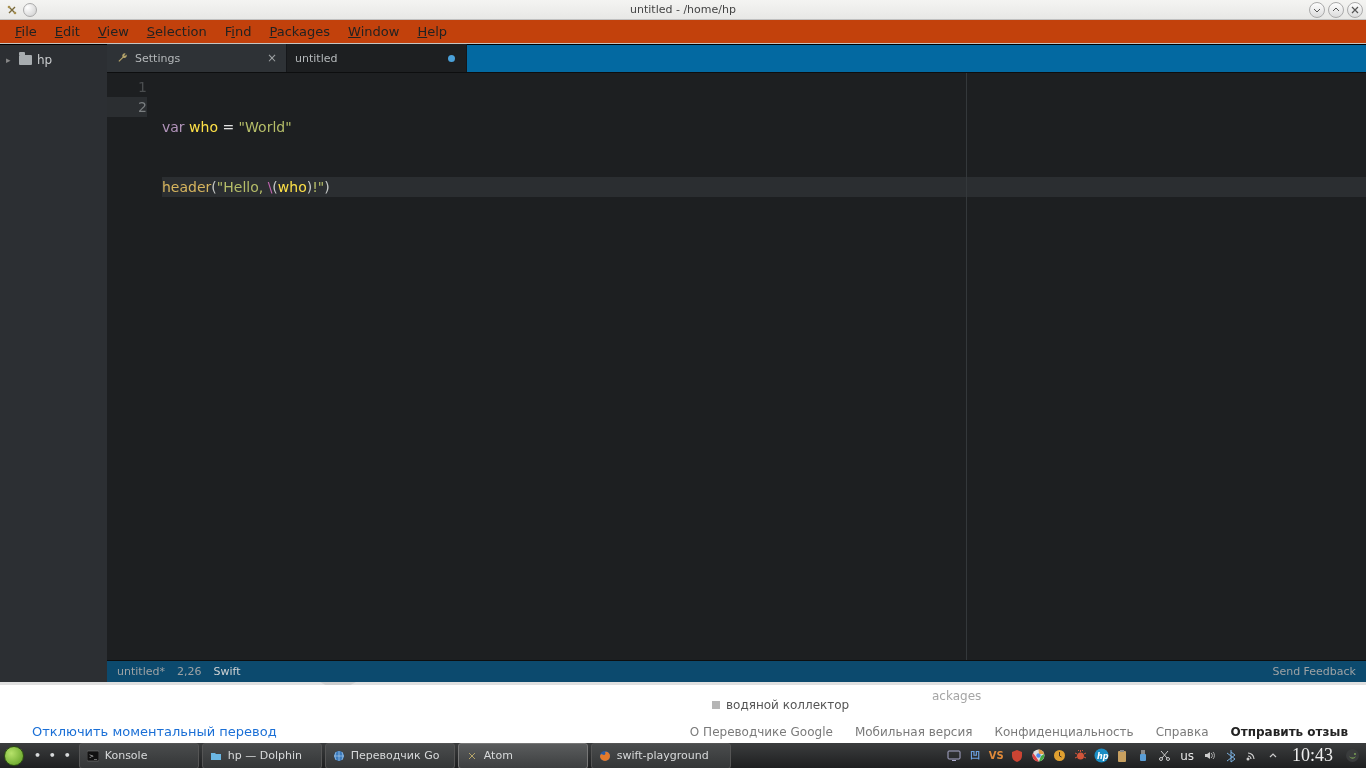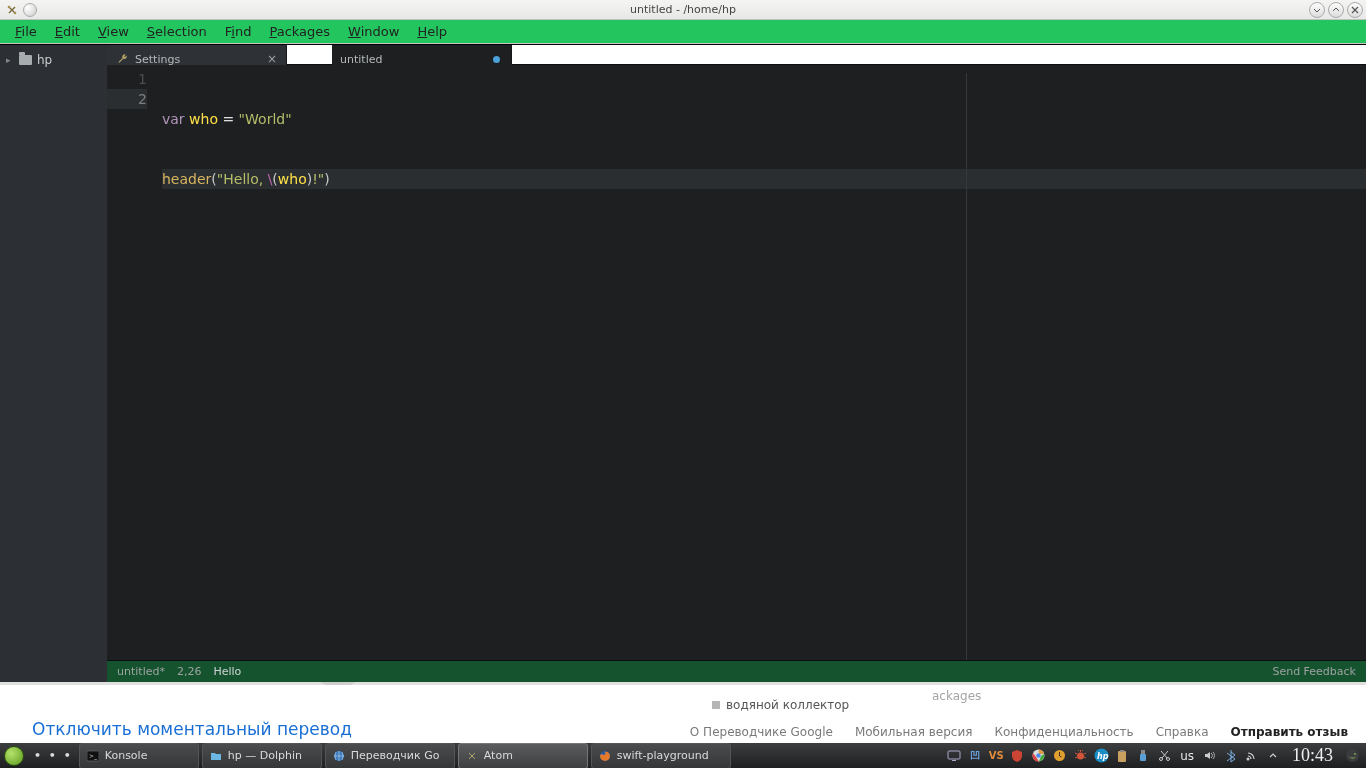--- a/index.html
+++ b/index.html
@@ -7,76 +7,76 @@
 
 
 .titlebar { height:20px; background:linear-gradient(to bottom,#f4f4f2,#e8e8e6); border-bottom:1px solid #c0c0c0; display:flex; align-items:center; position:relative; font-size:11px; }
 .titlebar .win-icon { width:14px; height:14px; margin-left:5px; display:flex; align-items:center; justify-content:center; color:#555; font-size:10px; }
 .titlebar .win-circle { width:14px; height:14px; border-radius:50%; background:radial-gradient(circle at 30% 30%,#fff,#ccc); border:1px solid #aaa; margin-left:4px; }
 .titlebar .title { position:absolute; left:50%; transform:translateX(-50%); color:#444; }
 .titlebar .win-controls { position:absolute; right:3px; display:flex; gap:3px; }
 .titlebar .win-btn { width:16px; height:16px; border-radius:50%; background:linear-gradient(to bottom,#fdfdfd,#dcdcdc); border:1px solid #aaa; display:flex; align-items:center; justify-content:center; font-size:9px; color:#555; cursor:pointer; }
 
 
-.menubar { height:24px; background:#22c55e; border-bottom:1px solid #c5c5c3; display:flex; align-items:center; padding:0 6px; font-size:13px; color:#222; }
+.menubar { height:24px; background:#c2410c; border-bottom:1px solid #c5c5c3; display:flex; align-items:center; padding:0 6px; font-size:13px; color:#222; }
 .menubar .menu-item { padding:2px 9px; cursor:pointer; }
 .menubar .menu-item u { text-decoration:underline; }
 
 
 .editor-shell { position:absolute; top:44px; left:0; right:0; height:638px; background:#1d1f21; display:flex; border-top:1px solid #000; }
 .tree { width:107px; background:#2c2f33; color:#aeb2b5; font-size:12px; padding-top:6px; }
 .tree-row { display:flex; align-items:center; height:18px; padding-left:6px; cursor:pointer; gap:5px;}
 .tree-arrow { font-size:9px; color:#888; width:8px;}
 .tree-folder { width:13px; height:10px; background:#a7acaf; border-radius:1px; position:relative; }
 .tree-folder:before { content:""; position:absolute; top:-3px; left:0; width:6px; height:3px; background:#a7acaf; border-radius:1px 1px 0 0;}
 .tree-label { color:#c9ccce; }
 
 .editor-col { flex:1; display:flex; flex-direction:column; position:relative; }
 
 
-.tabbar { height:20px; background:#ffffff; display:flex; align-items:flex-start; border-bottom:1px solid #0d0e0f; }
+.tabbar { height:28px; background:#0369a1; display:flex; align-items:flex-end; border-bottom:1px solid #0d0e0f; }
 .tab { height:28px; display:flex; align-items:center; padding:0 10px 0 8px; font-size:11px; position:relative; cursor:pointer; color:#b5b9bb; min-width:180px; }
 .tab.inactive { background:#2e3236; border-right:1px solid #15171a; }
-.tab.active { background:#1d1f21; border-right:1px solid #15171a;margin-left:45px; }
+.tab.active { background:#1d1f21; border-right:1px solid #15171a; }
 .tab .tab-ico { width:14px; height:14px; margin-right:6px; display:flex; align-items:center; justify-content:center; color:#b5a46a; font-size:11px;}
 .tab .tab-close { position:absolute; right:9px; font-size:12px; color:#9ea2a4; cursor:pointer;}
 .tab .tab-dot { position:absolute; right:11px; width:7px; height:7px; border-radius:50%; background:#4aa0d8; }
 
 .code-area { flex:1; display:flex; font-family:"DejaVu Sans Mono","Liberation Mono",monospace; font-size:14px; position:relative; background:#1d1f21;}
 .gutter { width:48px; background:#1d1f21; color:#4a4d4f; text-align:right; padding:4px 8px 0 0; line-height:20px; user-select:none; border-right:0; }
 .gutter .ln { height:20px; }
 .gutter .ln.cur { background:#2b2e31; color:#7a7e80;}
 .code { flex:1; padding:4px 0 0 7px; line-height:20px; color:#c5c8c6; white-space:pre; position:relative;}
 .code .row { height:20px; }
 .code .row.cur { background:#2b2e31; }
 .kw { color:#b294bb; }
 .fn { color:#d7b55e; }
 .id { color:#fde047; }
 .str { color:#b5bd68; }
 .esc { color:#c065b0; }
 .pn { color:#c5c8c6; }
 .eq { color:#e0e0e0; }
 .right-split { position:absolute; right:0; top:28px; bottom:22px; width:400px; border-left:1px solid #34383b; pointer-events:none;}
 
-.statusbar { height:22px; background:#14532d; border-top:1px solid #0d0e0f; display:flex; align-items:center; padding:0 10px; font-size:11px; color:#9ea2a4; position:absolute; bottom:0; left:0; right:0;}
+.statusbar { height:22px; background:#0c4a6e; border-top:1px solid #0d0e0f; display:flex; align-items:center; padding:0 10px; font-size:11px; color:#9ea2a4; position:absolute; bottom:0; left:0; right:0;}
 .statusbar .st-left { display:flex; gap:12px;}
 .statusbar .st-right { margin-left:auto; cursor:pointer;}
 
 .tri-shadow { position:absolute; left:320px; top:682px; width:0; height:0; border-left:18px solid transparent; border-right:18px solid transparent; border-top:10px solid rgba(0,0,0,0.08); }
 
 
 .browser-strip { position:absolute; top:685px; left:0; right:0; height:58px; background:#ffffff; font-size:12px; color:#15c; }
 .browser-strip .row1 { display:flex; padding:4px 12px 0 12px; gap:20px; align-items:flex-start; }
 .browser-strip .col { display:flex; flex-direction:column; gap:3px; color:#777; font-size:12px;}
 .browser-strip .col .bullet { display:flex; align-items:center; gap:6px;margin-top:9px;}
 .browser-strip .sq { width:8px; height:8px; background:#b5b5b5;}
 .browser-strip .links { position:absolute; bottom:4px; right:18px; display:flex; gap:22px; font-size:12px; align-items:center;}
 .browser-strip .links a { color:#7a7a7a; cursor:pointer;}
 .browser-strip .links .bold { color:#222; font-weight:bold;}
-.browser-strip .leftlink { position:absolute; bottom:4px; left:32px; color:#1a6fd6; font-size:17px; cursor:pointer;}
+.browser-strip .leftlink { position:absolute; bottom:4px; left:32px; color:#1a6fd6; font-size:13px; cursor:pointer;}
 
 
 .taskbar { position:absolute; bottom:0; left:0; right:0; height:25px; background:linear-gradient(to bottom,#3b3d3e,#1e1f20); display:flex; align-items:center; color:#d8dadb; font-size:11px; padding:0 4px; }
 .taskbar .start { width:20px; height:20px; border-radius:50%; background:radial-gradient(circle at 35% 35%,#b6e26a,#5a9a1f); margin-right:4px; cursor:pointer; border:1px solid #2d5010;}
 .taskbar .dots { color:#d8dadb; letter-spacing:2px; margin:0 6px; font-size:11px; font-weight:bold;}
 .taskbar .task { height:26px; min-width:120px; background:linear-gradient(to bottom,#4a4c4d,#343637); border:1px solid #555; border-radius:3px; display:flex; align-items:center; padding:0 7px; margin-right:3px; gap:5px; cursor:pointer; font-size:11px; overflow:hidden; white-space:nowrap;}
 .taskbar .task .tico { width:13px; height:13px; display:flex; align-items:center; justify-content:center; font-size:10px;}
 .taskbar .task.active { background:linear-gradient(to bottom,#5a5c5d,#3d3f40); border-color:#777;}
 .taskbar .tray { margin-left:auto; display:flex; align-items:center; gap:5px; padding-right:2px;}
 .taskbar .tray .ticon { width:16px; height:16px; display:flex; align-items:center; justify-content:center; font-size:11px; color:#cfd2d3; cursor:pointer;}
@@ -163,21 +163,21 @@
         <div class="row"><span class="kw">var</span><span> </span><span class="id">who</span><span> </span><span class="eq">=</span><span> </span><span class="str">"World"</span></div>
         <div class="row cur"><span class="fn">header</span><span class="pn">(</span><span class="str">"Hello, </span><span class="esc">\</span><span class="pn">(</span><span class="id">who</span><span class="pn">)</span><span class="str">!"</span><span class="pn">)</span></div>
       </div>
     </div>
     <div class="right-split"></div>
 
     <div class="statusbar">
       <div class="st-left">
         <span>untitled*</span>
         <span>2,26</span>
-        <span style="color:#d0d3d4">Hello</span>
+        <span style="color:#d0d3d4">Swift</span>
       </div>
       <span class="st-right">Send Feedback</span>
     </div>
   </div>
 </div>
 
 <div class="tri-shadow"></div>
 
 <div class="browser-strip">
   <div class="row1">

